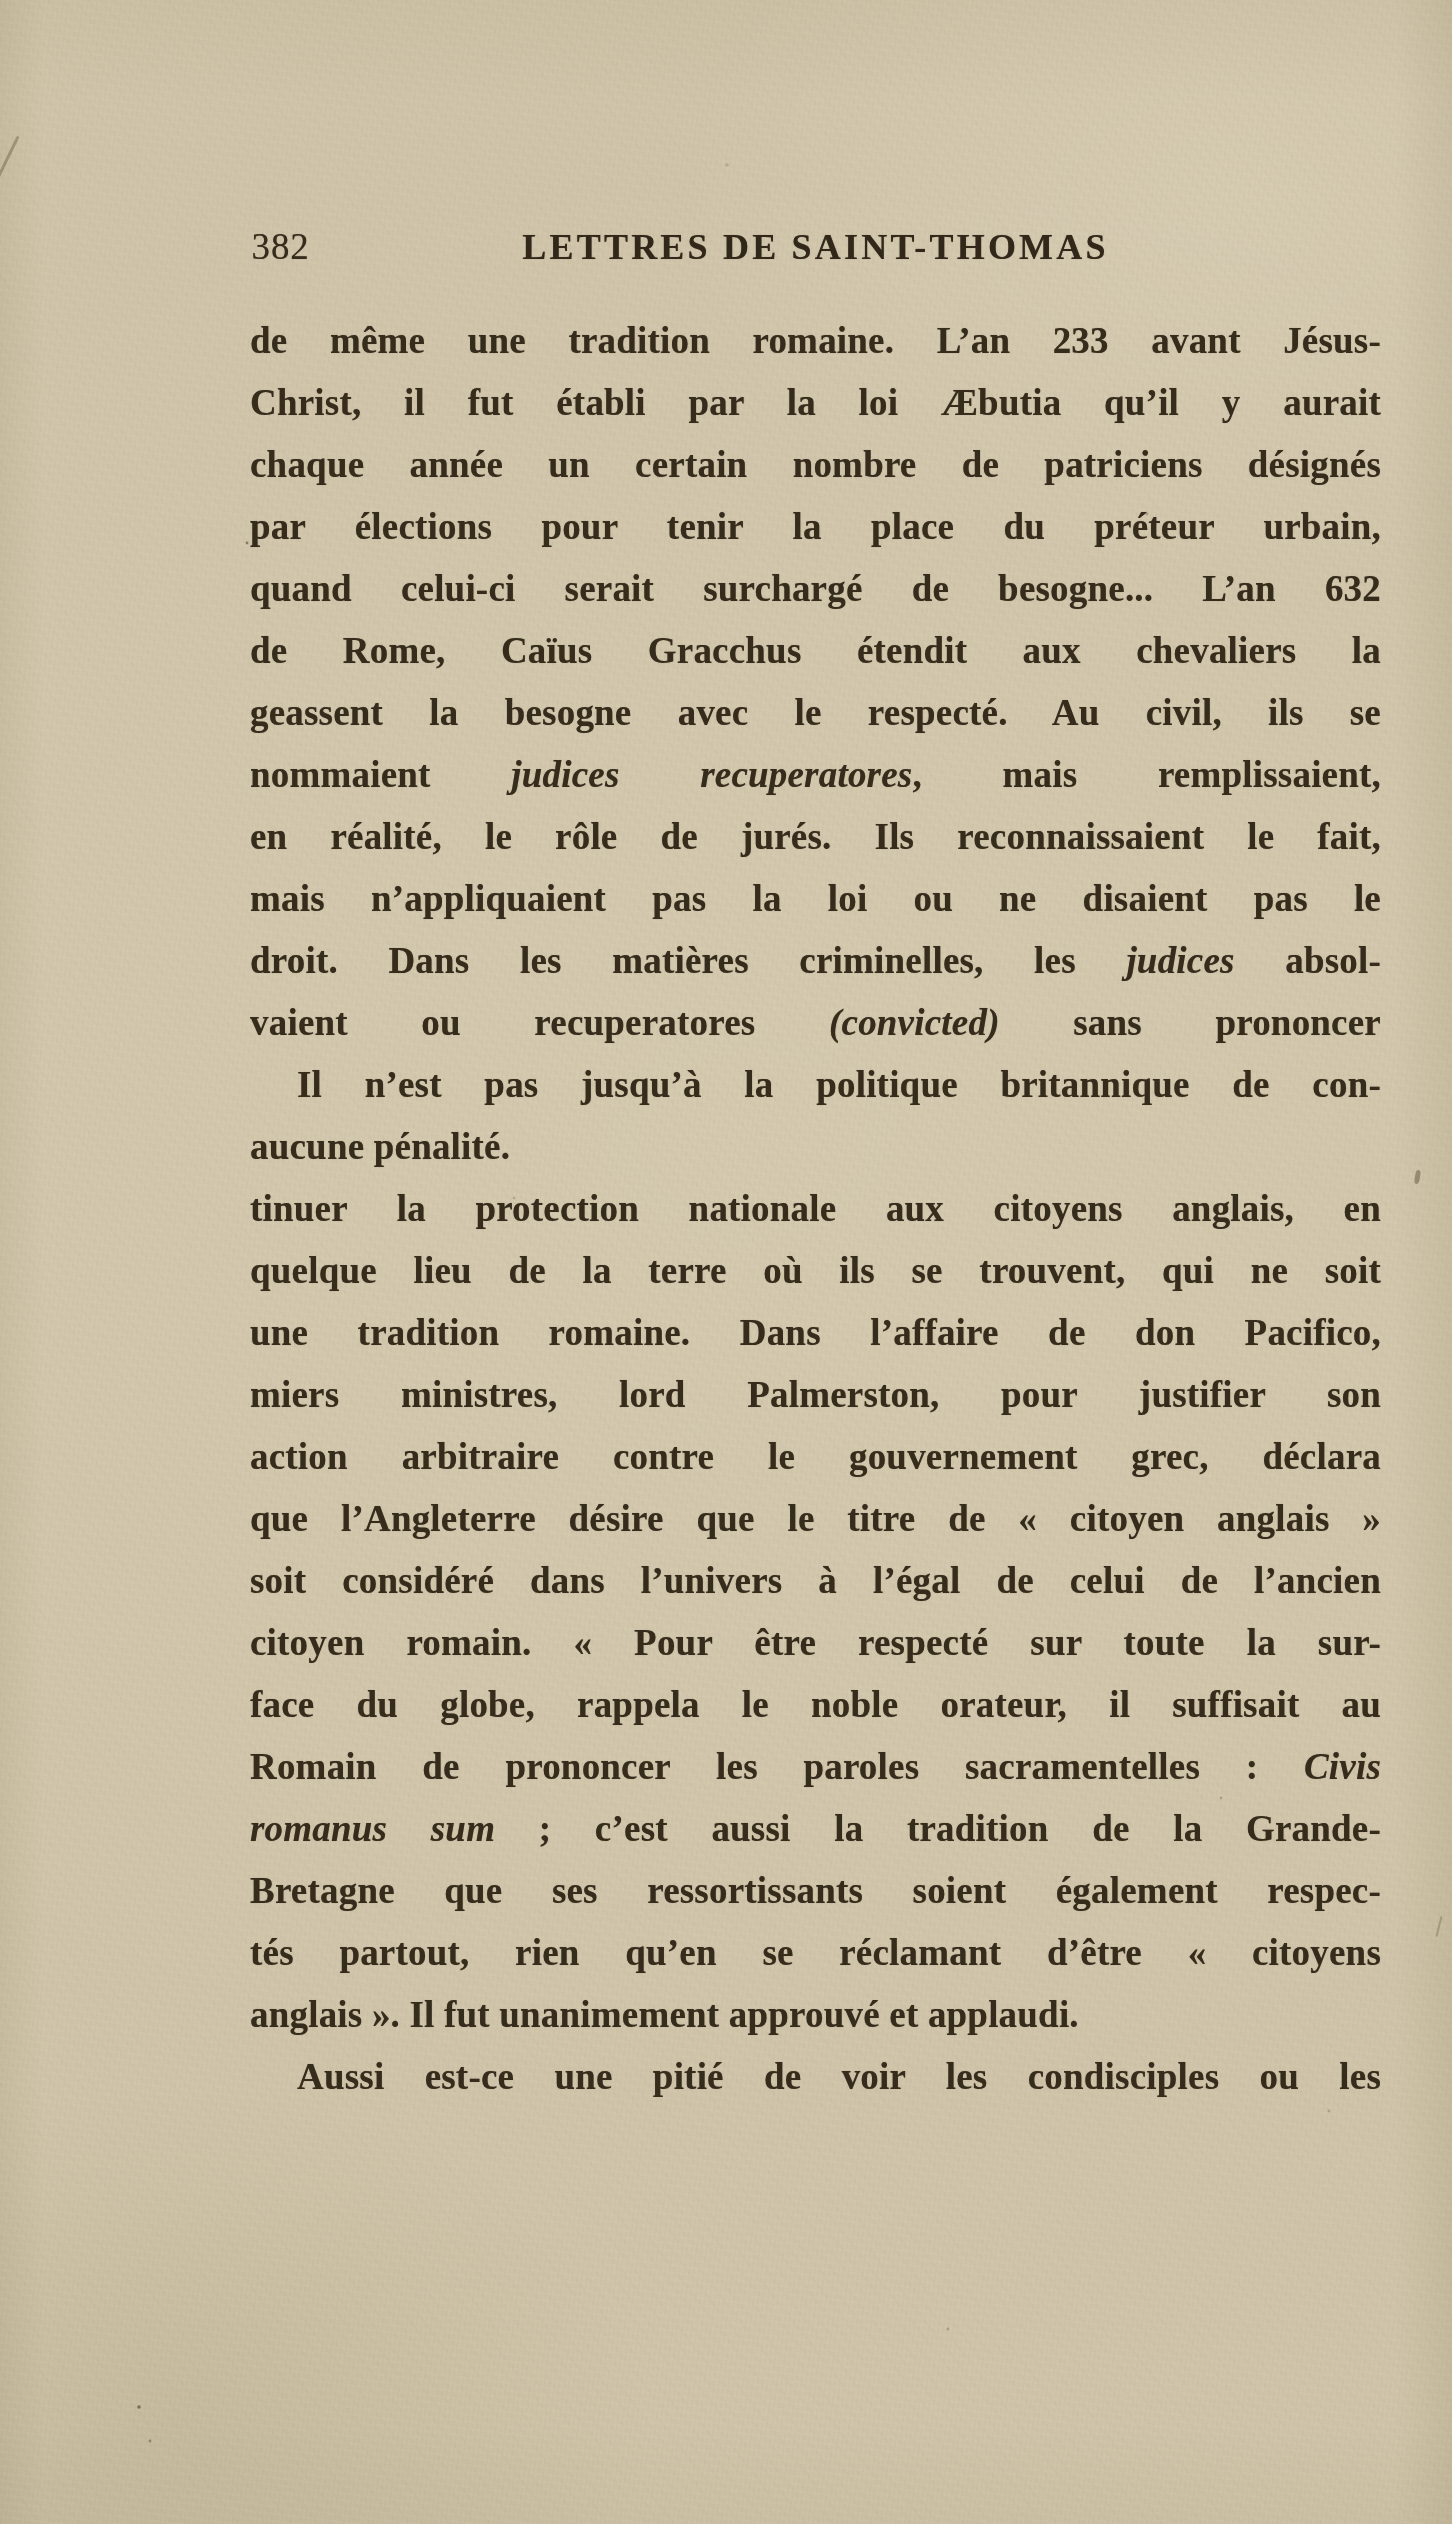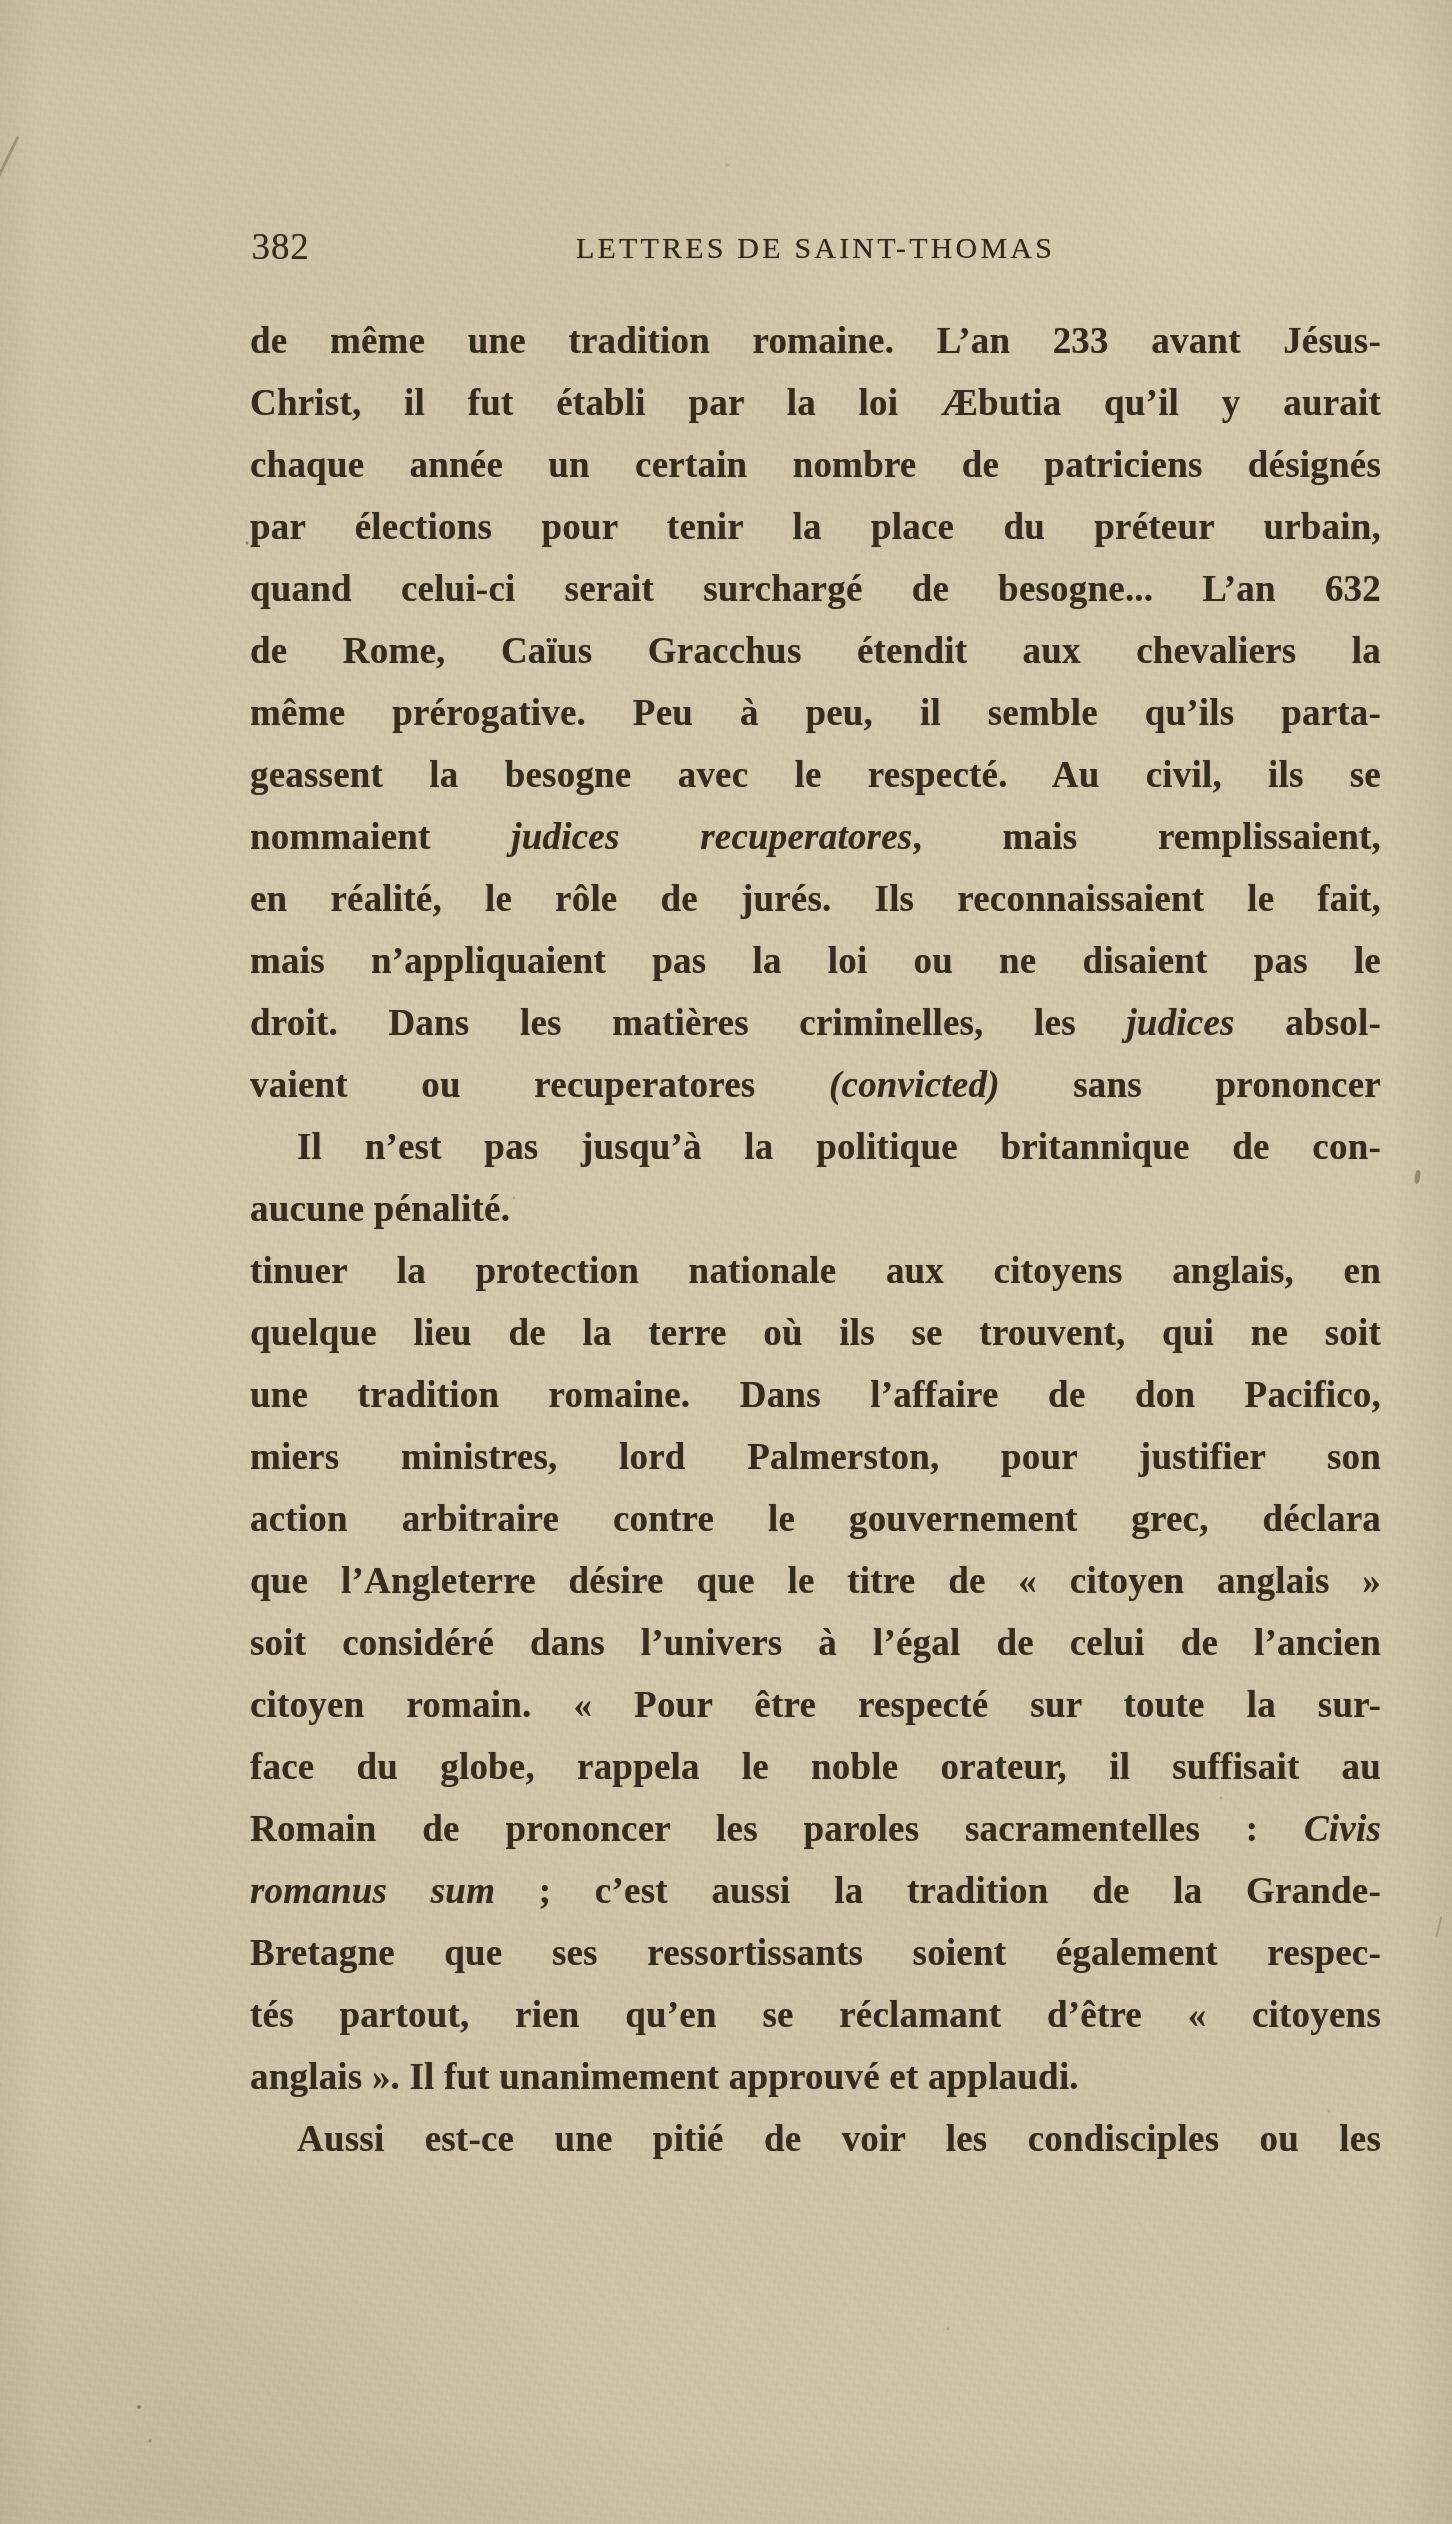--- a/index.html
+++ b/index.html
@@ -31,21 +31,21 @@
     position:absolute;left:250px;top:224px;width:1131px;height:48px;
   }
   .page-number{
     position:absolute;left:1.6px;top:3.2px;
     font-size:37px;line-height:39px;
     letter-spacing:0.8px;
     text-shadow:0 0 0.8px rgba(54,44,28,.55);
   }
   .page-title{
     position:absolute;left:50%;top:6.4px;transform:translateX(-50%);
-    font-size:30px;line-height:35px;font-weight:normal;
+    font-size:36px;line-height:35px;font-weight:bold;
     letter-spacing:3.2px;white-space:nowrap;
     color:#31281a;
     text-shadow:0 0 0.8px rgba(49,40,26,.6);
   }
   .text-block{
     position:absolute;left:250px;top:310px;width:1131px;
     font-size:37px;
     text-shadow:0 0 0.8px rgba(54,44,28,.45);
     letter-spacing:0.2px;
     font-weight:bold;
@@ -100,21 +100,20 @@
     <div class="page-title">LETTRES DE SAINT-THOMAS</div>
   </div>
 
   <div class="text-block">
       <div class="line"><span>de même une tradition romaine. L’an 233 avant Jésus-</span></div>
       <div class="line"><span>Christ, il fut établi par la loi Æbutia qu’il y aurait</span></div>
       <div class="line"><span>chaque année un certain nombre de patriciens désignés</span></div>
       <div class="line"><span>par élections pour tenir la place du préteur urbain,</span></div>
       <div class="line"><span>quand celui-ci serait surchargé de besogne... L’an 632</span></div>
       <div class="line"><span>de Rome, Caïus Gracchus étendit aux chevaliers la</span></div>
-      <div class="line"><span>même prérogative. Peu à peu, il semble qu’ils parta-</span></div>
       <div class="line"><span>geassent la besogne avec le respecté. Au civil, ils se</span></div>
       <div class="line"><span>nommaient </span><span class="it">judices recuperatores</span><span>, mais remplissaient,</span></div>
       <div class="line"><span>en réalité, le rôle de jurés. Ils reconnaissaient le fait,</span></div>
       <div class="line"><span>mais n’appliquaient pas la loi ou ne disaient pas le</span></div>
       <div class="line"><span>droit. Dans les matières criminelles, les </span><span class="it">judices</span><span> absol-</span></div>
       <div class="line"><span>vaient ou recuperatores </span><span class="it">(convicted)</span><span> sans prononcer</span></div>
       <div class="line indent"><span>Il n’est pas jusqu’à la politique britannique de con-</span></div>
       <div class="line last"><span>aucune pénalité.</span></div>
       <div class="line"><span>tinuer la protection nationale aux citoyens anglais, en</span></div>
       <div class="line"><span>quelque lieu de la terre où ils se trouvent, qui ne soit</span></div>

